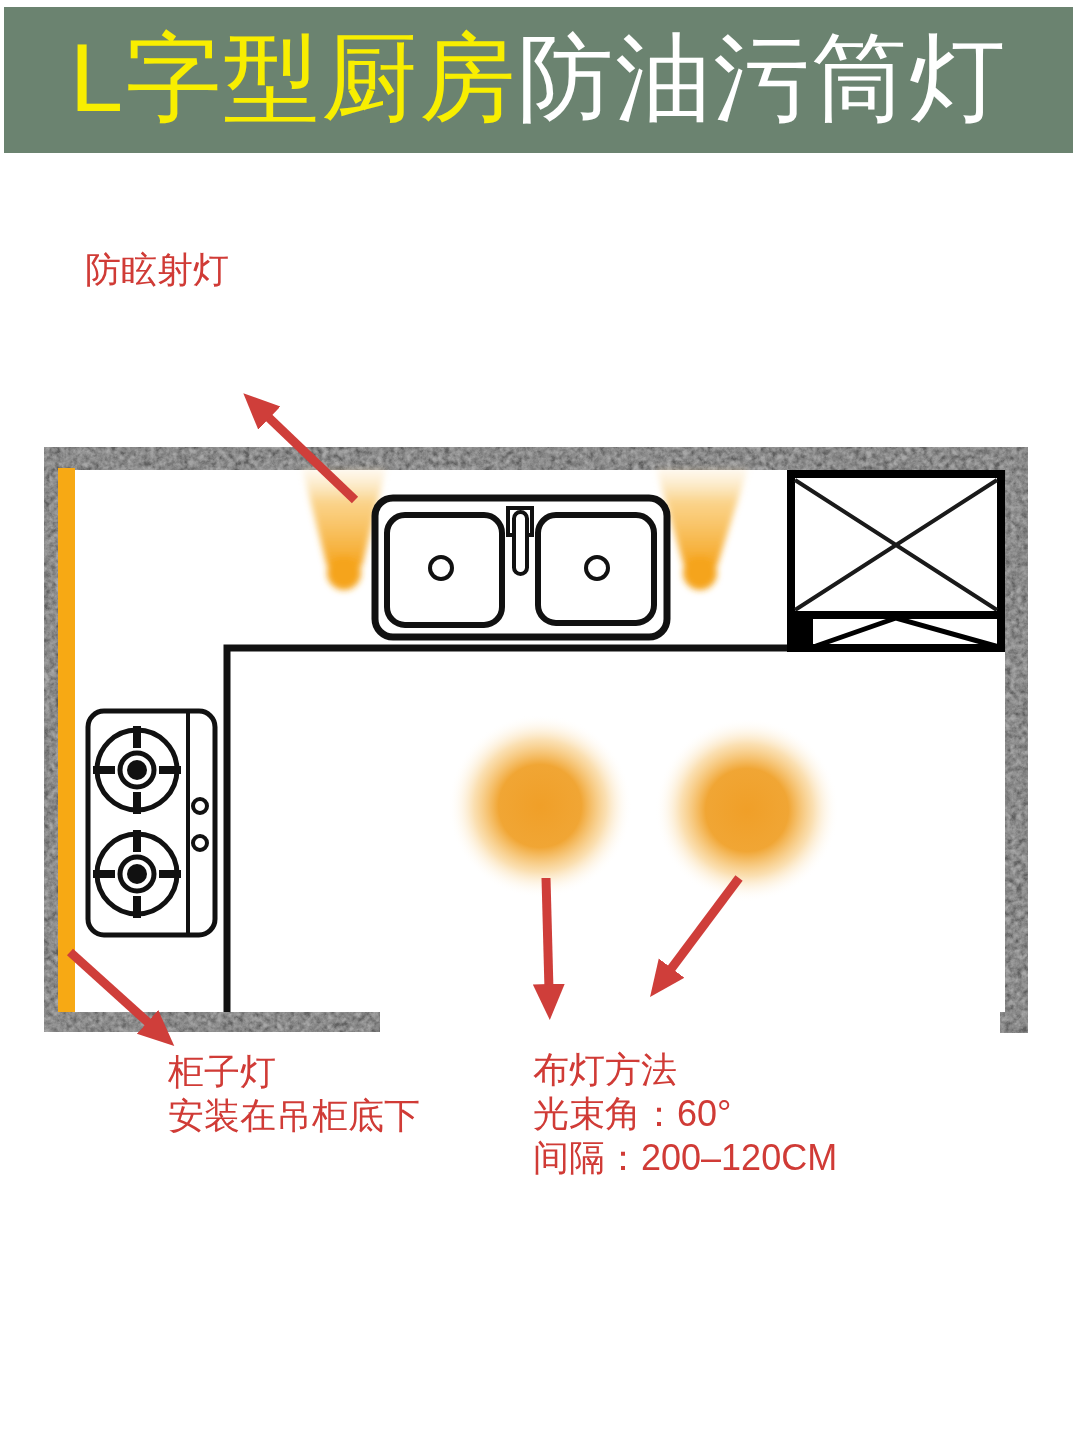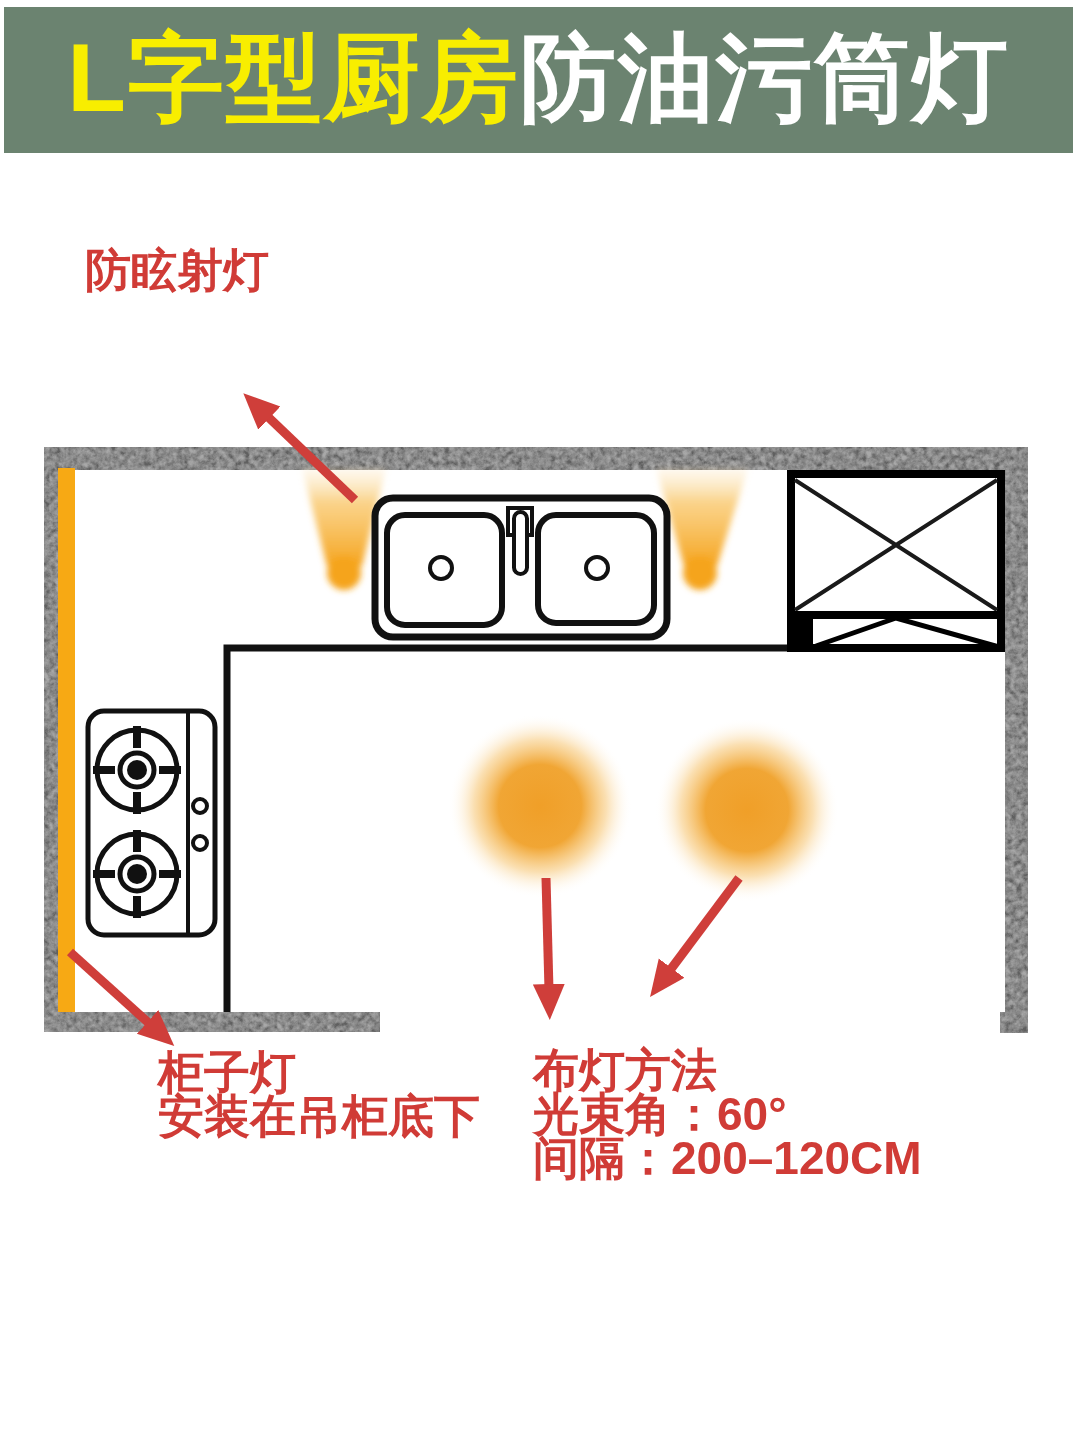--- a/index.html
+++ b/index.html
@@ -7,33 +7,33 @@
     position:relative;
     width:1080px;height:1439px;
     background:#ffffff;
     overflow:hidden;
     font-family:"Liberation Sans","DejaVu Sans",sans-serif;
   }
   .banner{
     position:absolute;left:4px;top:7px;width:1069px;height:146px;
     background:var(--banner_green,#6b8370);
     display:flex;align-items:center;justify-content:center;
-    font-size:96px;font-weight:700;letter-spacing:2px;white-space:nowrap;
+    font-size:96px;font-weight:400;letter-spacing:2px;white-space:nowrap;
   }
   .banner .hl{color:var(--title_yellow,#f8ee00);}
   .banner .rest{color:var(--title_white,#ffffff);}
   .plan-svg{position:absolute;left:0;top:0;}
   .anno{
     position:absolute;
     color:var(--red_text,#d03b36);
-    font-size:46px;line-height:44px;font-weight:700;
+    font-size:36px;line-height:44px;font-weight:400;
     white-space:nowrap;
   }
   .anno-spotlight{left:85px;top:248px;}
-  .anno-cabinet{left:158px;top:1050px;}
+  .anno-cabinet{left:168px;top:1050px;}
   .anno-downlight{left:533px;top:1048px;}
 </style>
 </head>
 <body>
 
 <div class="page">
 
   <div class="banner">
     <span class="hl">L字型厨房</span>
       <span class="rest">防油污筒灯</span>

